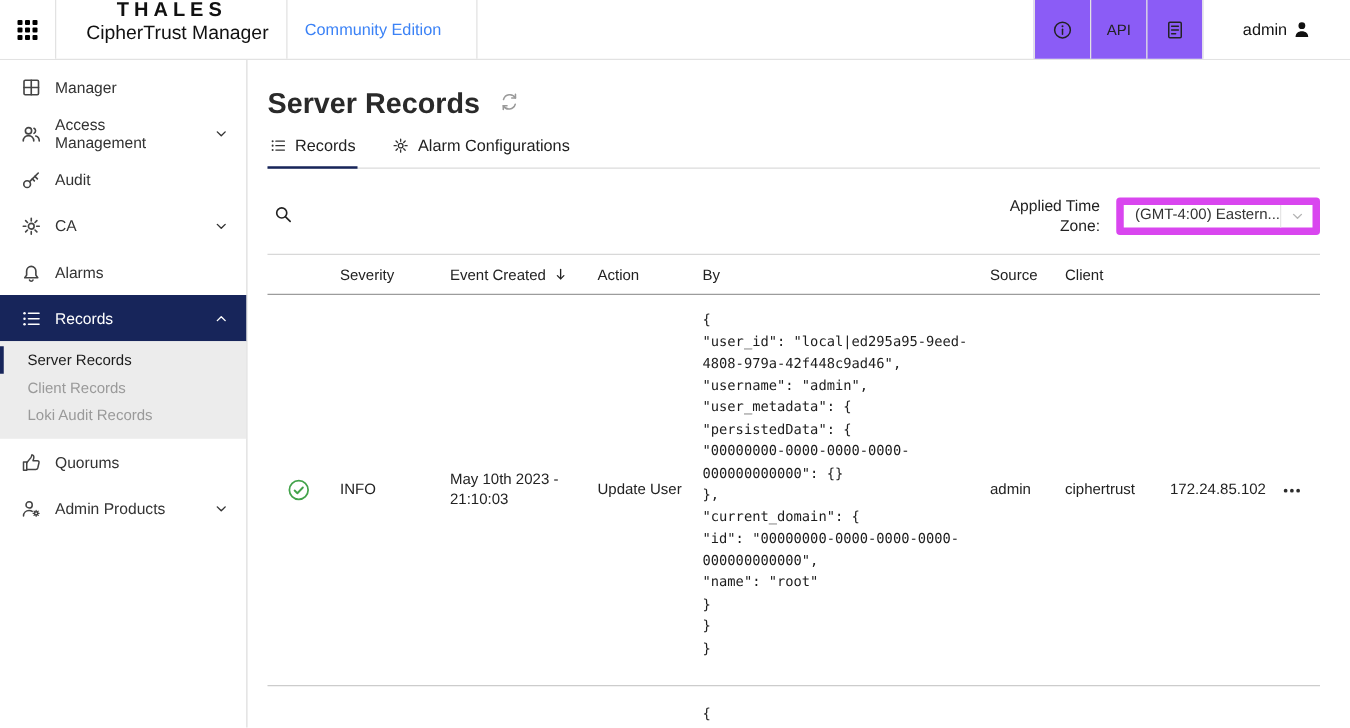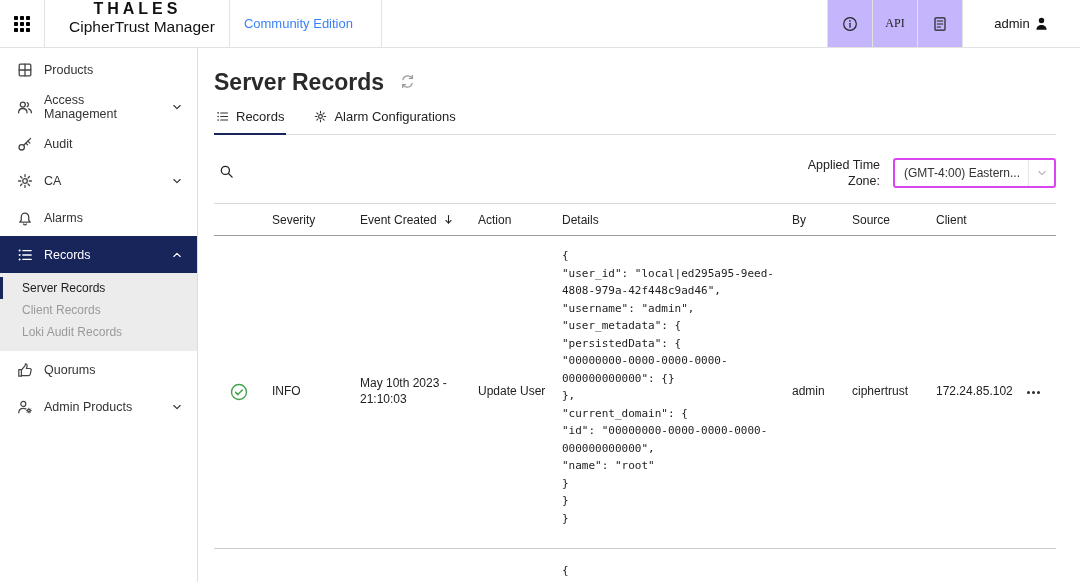--- a/index.html
+++ b/index.html
@@ -14,23 +14,23 @@
   
   .topbar { height:48px; display:flex; align-items:stretch; border-bottom:1px solid var(--line); background:#fff; }
   .launcher { width:45px; border:none; border-right:1px solid var(--line); background:#fff;
               display:flex; align-items:center; justify-content:center; cursor:pointer; padding:0; }
   .brand { display:flex; align-items:center; padding-left:15px;flex-direction:column; }
   .thales { font-weight:bold; font-size:16px; letter-spacing:4px; color:#111; }
   .product { font-weight:normal; font-size:15.5px; margin-left:9px; color:#111; }
   .vdiv { width:1px; background:var(--line); margin-left:14px; }
   .edition { font-size:13px; color:#3b82f6; display:flex; align-items:center; padding:0 14px; }
   .tb-spacer { flex:1; }
-  .tb-btn { width:45px; border:none; background:#c4b5fd; border-left:1px solid var(--line);
+  .tb-btn { width:45px; border:none; background:#8b5cf6; border-left:1px solid var(--line);
             display:flex; align-items:center; justify-content:center; cursor:pointer;
-            font-family:Liberation Serif, serif; color:#222; }
+            font-family:Liberation Sans, sans-serif; color:#222; }
   .tb-api { font-size:12px; }
   .tb-user { width:118px; border:none; background:#fff; border-left:1px solid var(--line);
              display:flex; align-items:center; justify-content:center; gap:4px;
              font-size:13px; color:#111; cursor:pointer; font-family:inherit; }
   .ic { width:16px; height:16px; display:block; }
   .ic13 { width:13px; height:13px; }
   .ic12 { width:12px; height:12px; }
   .ic15 { width:15px; height:15px; }
   .ic18 { width:18px; height:18px; display:block; }
 
@@ -56,22 +56,22 @@
   .tabs { display:flex; gap:26px; margin-top:13px; border-bottom:1px solid #dcdcdc; }
   .tab { display:flex; align-items:center; gap:7px; font-size:13px; color:#222;
          padding:0 2px 9px; cursor:pointer; border-bottom:2px solid transparent; margin-bottom:-1px; }
   .tab .ic13 { color:#333; }
   .tab.active { border-bottom-color:var(--accent); }
 
   .toolbar { display:flex; align-items:center; justify-content:space-between; margin-top:17px; height:42px; }
   .search-btn { border:none; background:none; padding:0 0 0 5px; color:#222; cursor:pointer; }
   .tz { display:flex; align-items:center; gap:13px; }
   .tz-label { font-size:12.5px; color:#222; text-align:right; width:78px; line-height:1.3; }
-  .tz-select { width:163px; height:30px; border:2px solid #d946ef; border-radius:3px;
-               display:flex; align-items:center; cursor:pointer; background:#fff; }
+  .tz-select { width:163px; height:30px; border:6px solid #d946ef; border-radius:3px;
+               display:flex; align-items:flex-start; cursor:pointer; background:#fff; }
   .tz-value { flex:1; font-size:12px; color:#333; padding-left:9px; white-space:nowrap; overflow:hidden; }
   .tz-caret { width:26px; align-self:stretch; display:flex; align-items:center; justify-content:center;
               color:#b5b5b5; border-left:1px solid #e6e6e6; }
 
   
   .table { margin-top:9px; }
   .grid-row { display:grid; grid-template-columns:50px 88px 118px 84px 230px 60px 84px 82px 46px; }
   .thead { border-top:1px solid #d8d8d8; border-bottom:1px solid #9c9c9c; height:33px; align-items:center; }
   .th { font-size:12px; color:#222; padding-left:8px; display:flex; align-items:center; gap:5px; }
   .th-sort { cursor:pointer; }
@@ -219,21 +219,21 @@
           <use href="#i-person"></use>
         </svg>
     </button>
   </header>
 
   <aside class="sidebar">
     <div class="sb-item">
       <svg class="ic" viewBox="0 0 16 16">
           <use href="#i-products"></use>
         </svg>
-      <span class="sb-label">Products</span>
+      <span class="sb-label">Manager</span>
     </div>
     <div class="sb-item">
       <svg class="ic" viewBox="0 0 16 16">
           <use href="#i-users"></use>
         </svg>
       <span class="sb-label">Access Management</span>
       <svg class="sb-chev" viewBox="0 0 16 16">
           <use href="#i-chevdown"></use>
         </svg>
     </div>
@@ -337,21 +337,20 @@
       <div class="thead grid-row">
         <div class="th"></div>
         <div class="th">Severity</div>
         <div class="th th-sort">
           <span>Event Created</span>
           <svg class="ic13" viewBox="0 0 16 16">
               <use href="#i-arrowdown"></use>
             </svg>
         </div>
         <div class="th">Action</div>
-        <div class="th">Details</div>
         <div class="th">By</div>
         <div class="th">Source</div>
         <div class="th">Client</div>
         <div class="th"></div>
       </div>
 
       <div class="trow grid-row">
         <div class="td td-icon">
           <svg class="ic18" viewBox="0 0 18 18">
               <use href="#i-check"></use>

